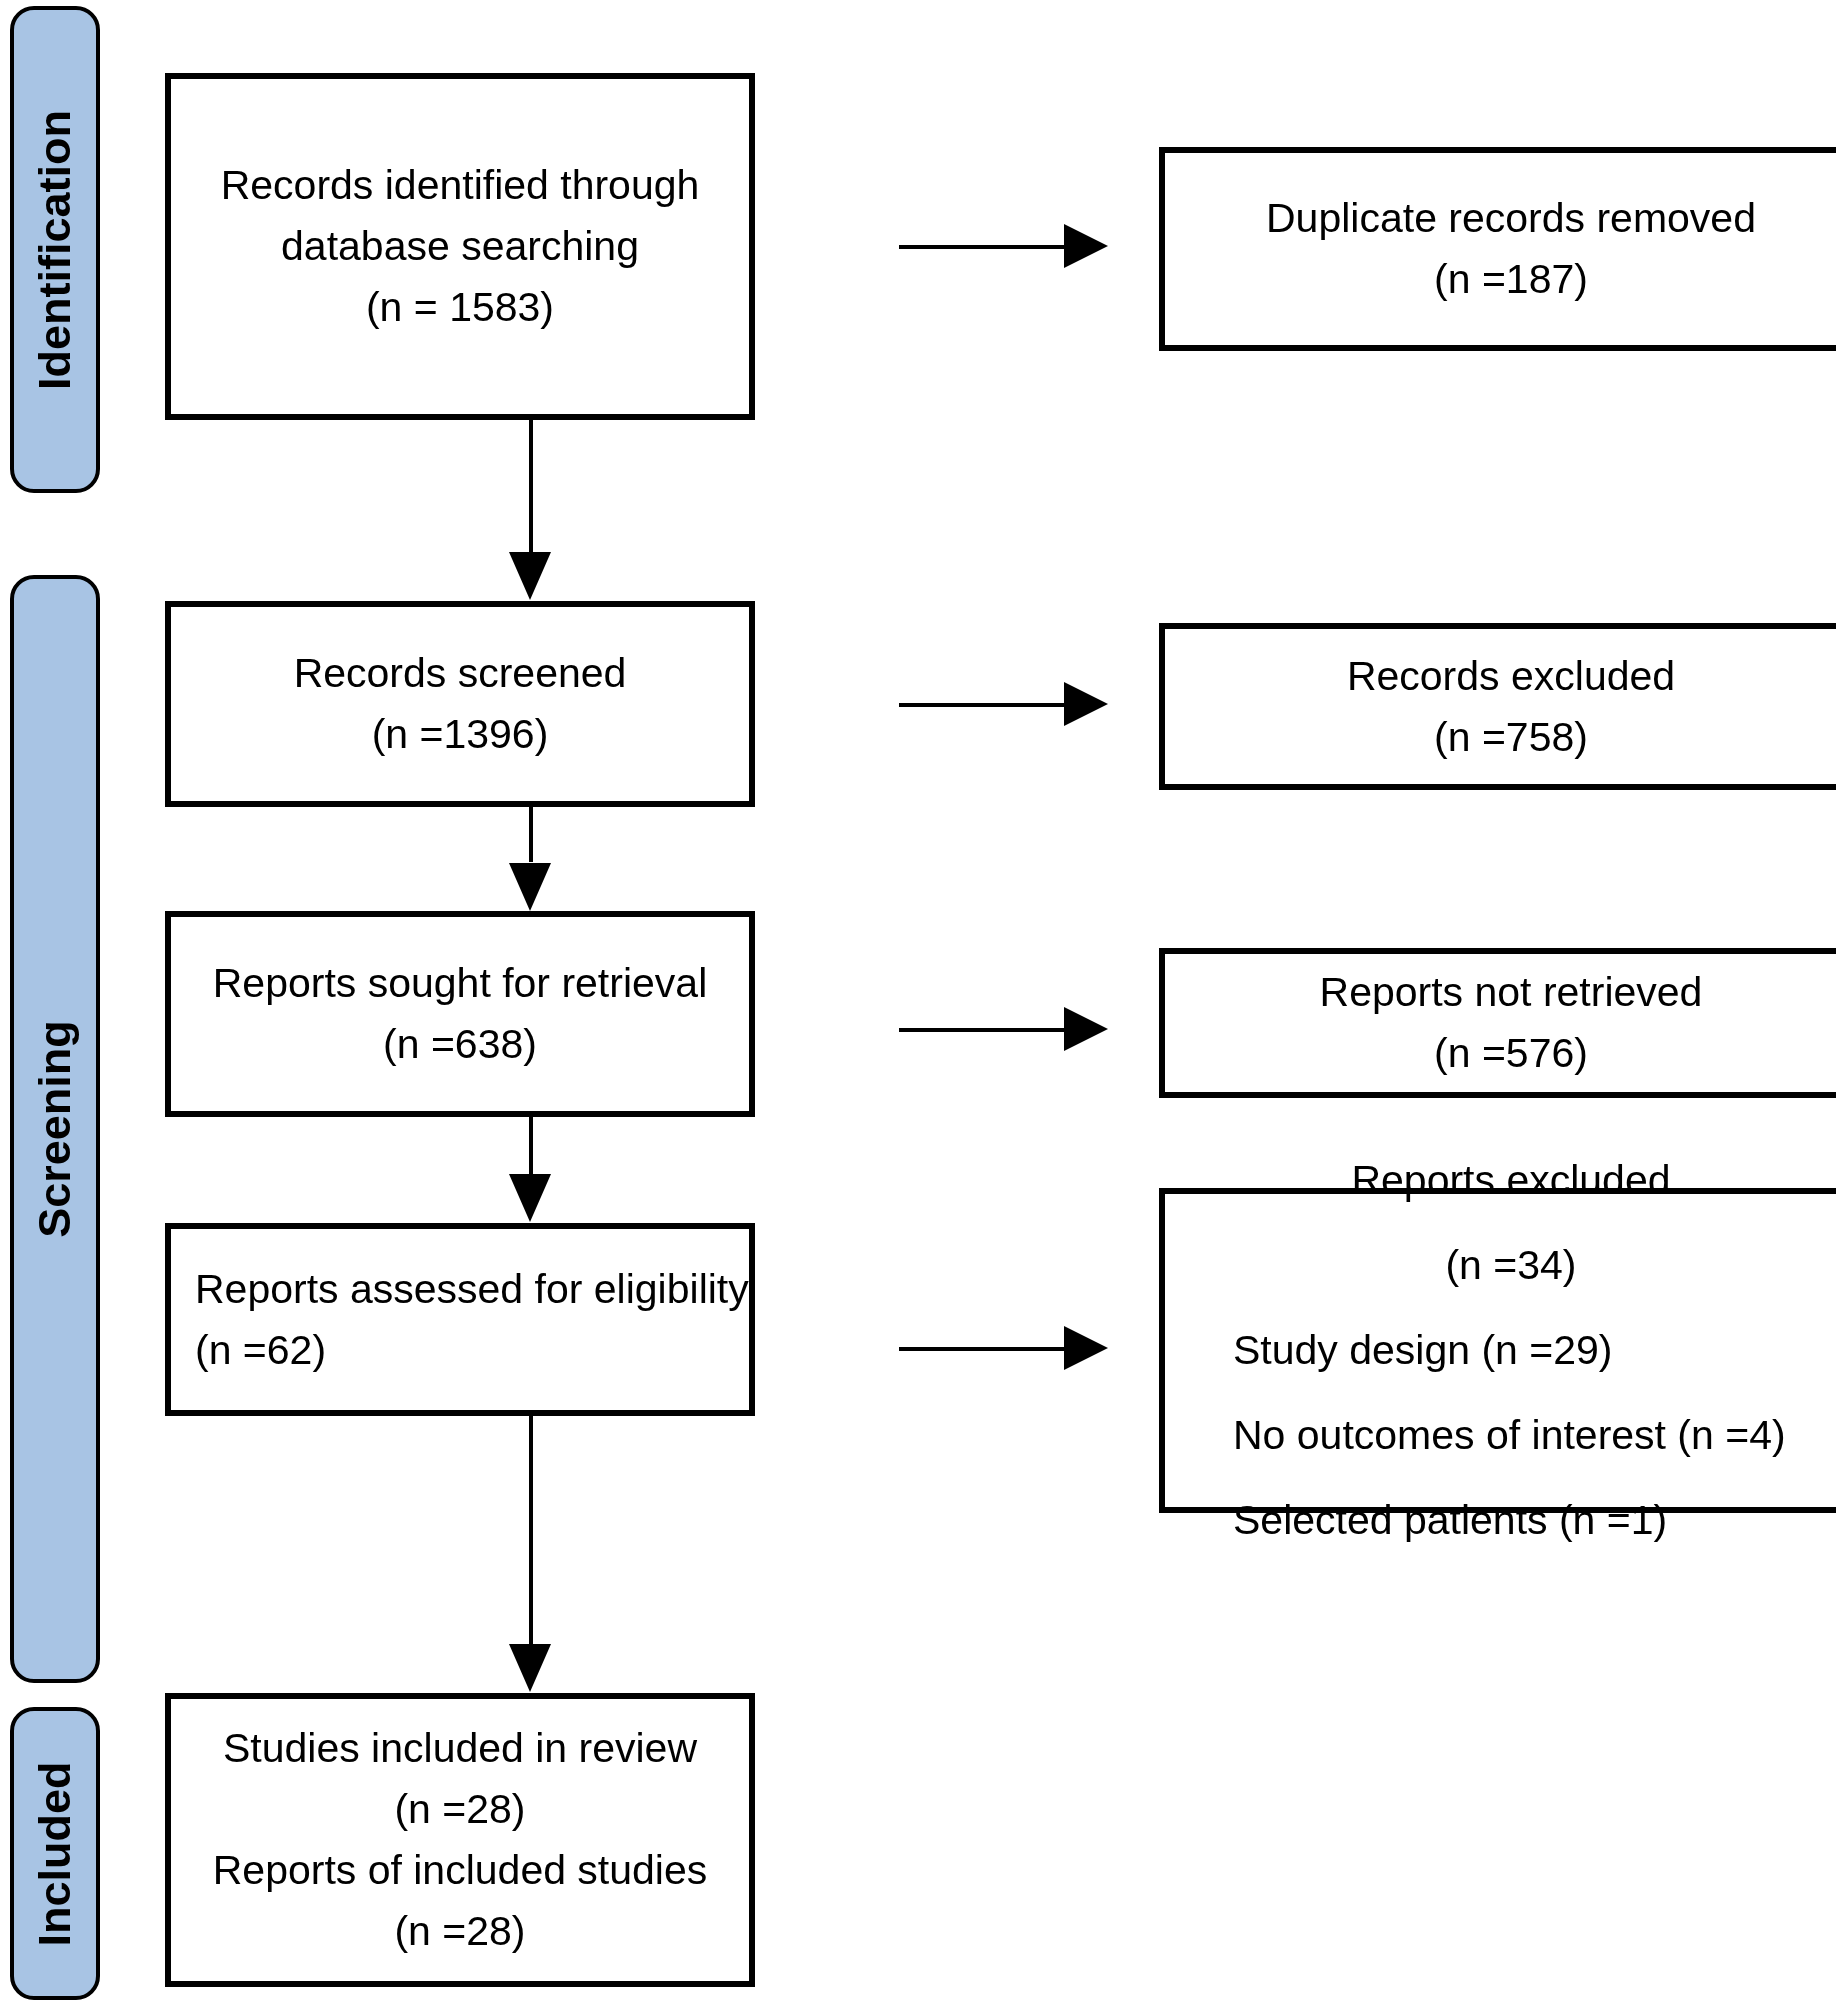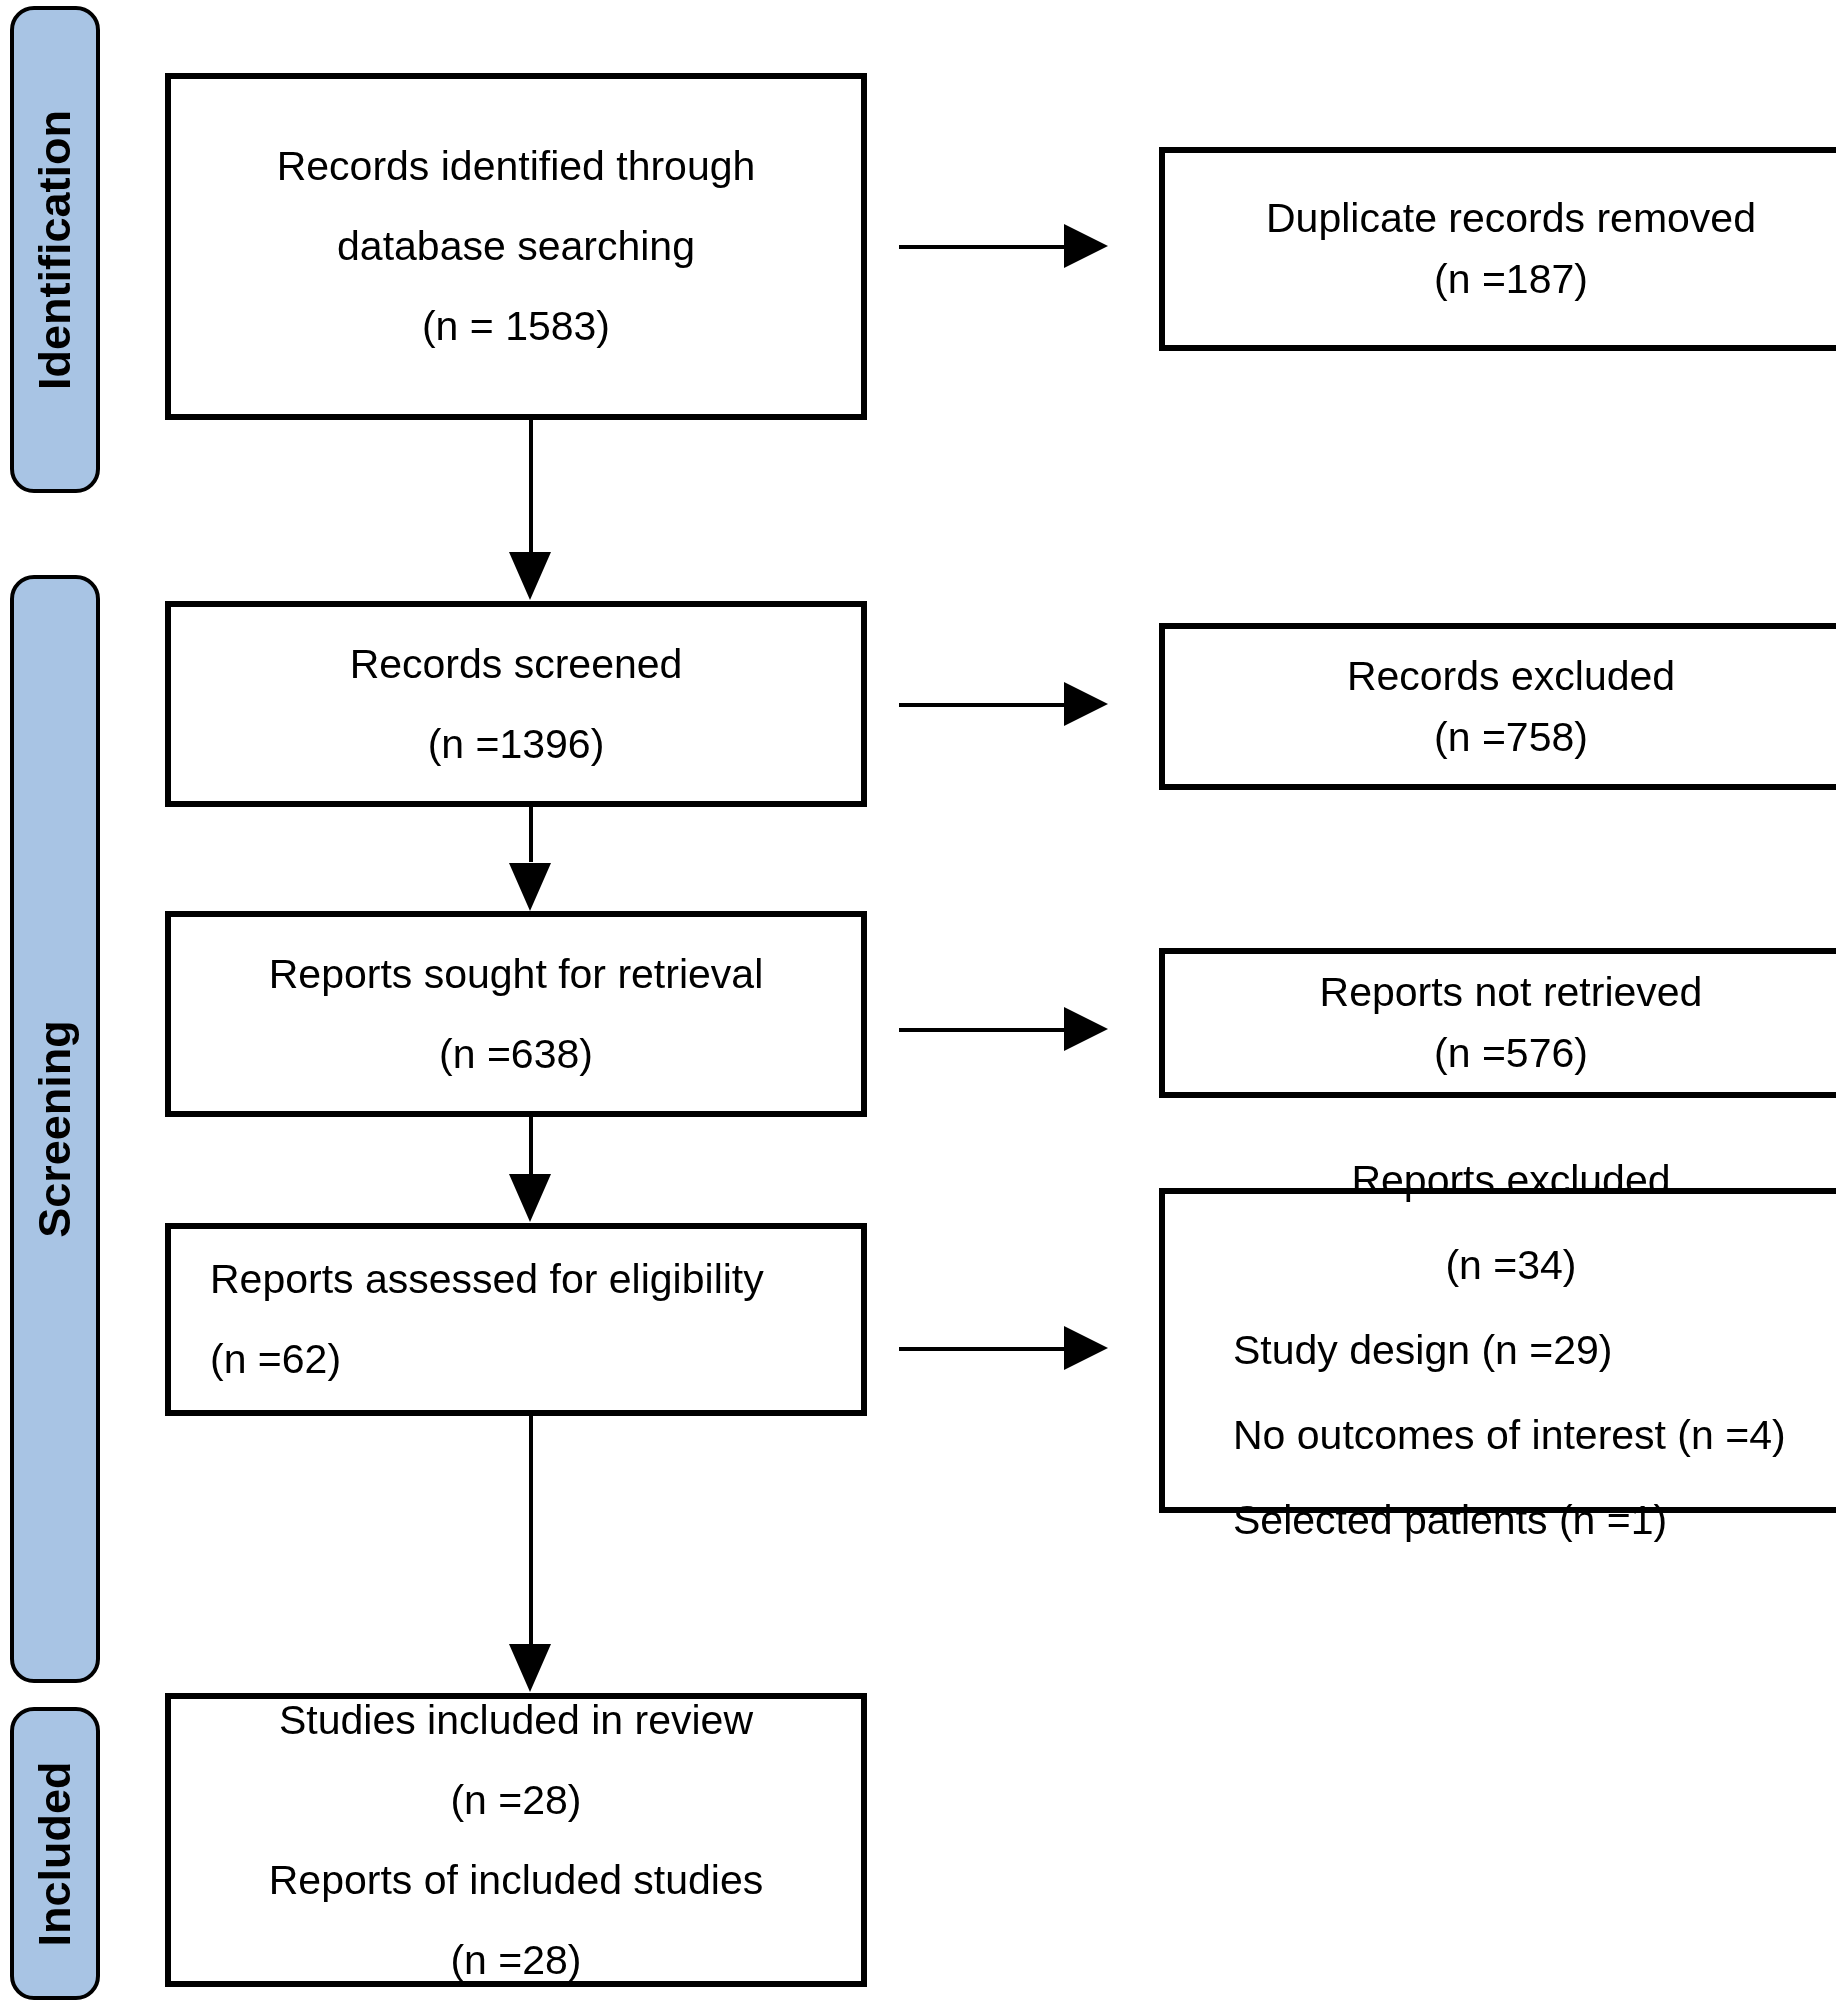--- a/index.html
+++ b/index.html
@@ -35,26 +35,26 @@
     border: 6.4px solid #000000;
     box-sizing: border-box;
     display: flex;
     flex-direction: column;
     justify-content: center;
     align-items: center;
     font-size: 41px;
     line-height: 61px;
     text-align: center;
   }
-  .left-col  { left: 165px;  width: 702px; gap: 19px; }
+  .left-col  { left: 165px;  width: 590px; }
   .right-col { left: 1159px; width: 704px; }
   .flowbox.align-left {
     align-items: flex-start;
     text-align: left;
-    padding-left: 39px;
+    padding-left: 24px;
   }
   .reason-line {
     width: 100%;
     text-align: left;
     padding-left: 68px;
     box-sizing: border-box;
   }
   .shaft-v { position: absolute; width: 4px; background: #000000; }
   .shaft-h { position: absolute; height: 4px; background: #000000; }
   .head-down {

